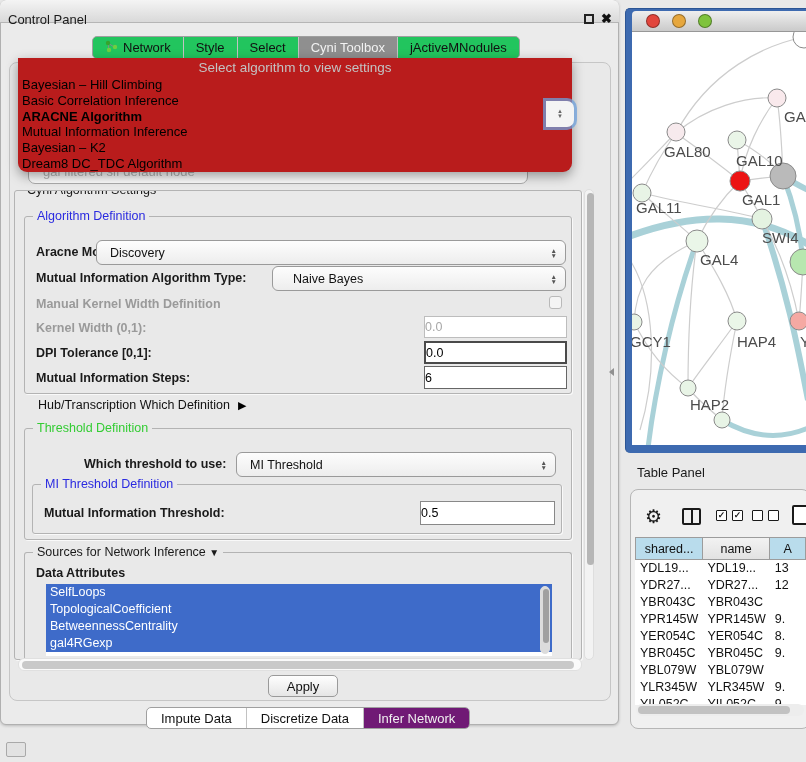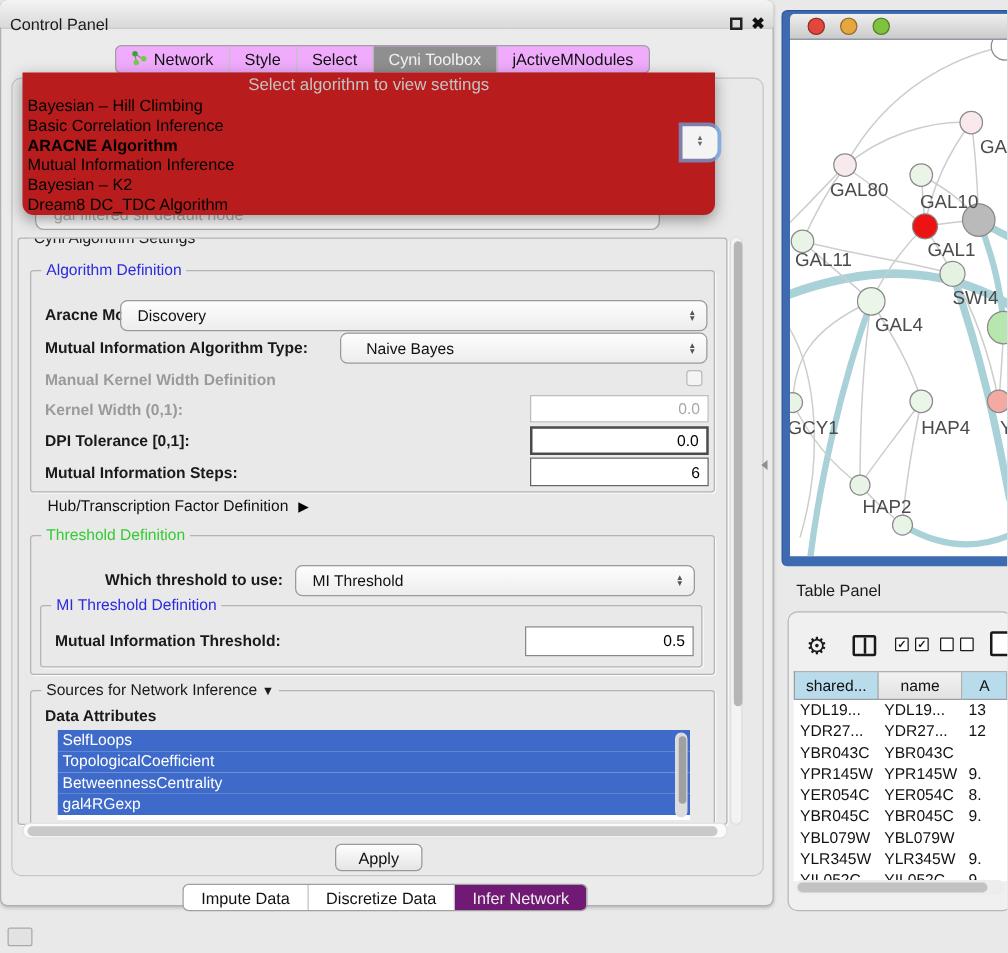--- a/index.html
+++ b/index.html
@@ -10,21 +10,21 @@
   
   .cp-window{left:0;top:8;width:619px;height:725px;background:#ebebeb;border:1px solid #b0b0b0;
              border-radius:6px;box-shadow:0 1px 3px rgba(0,0,0,.2);}
   .cp-titlebar{left:0;top:8;width:619px;height:23px;background:linear-gradient(#f4f4f4,#d9d9d9);
                border-bottom:1px solid #b5b5b5;border-radius:6px 6px 0 0;}
   .cp-title{left:8px;top:12px;font-size:13px;color:#1a1a1a;}
   .float-icon{left:584px;top:14px;width:10px;height:10px;border:2px solid #222;background:transparent;}
   .close-icon{left:601px;top:11px;font-size:13px;font-weight:bold;color:#111;cursor:default;}
 
   
-  .tabbar{left:92px;top:36px;height:23px;display:flex;background:#f0abfc;border:1px solid #9f9f9f;
+  .tabbar{left:92px;top:36px;height:23px;display:flex;background:#22c55e;border:1px solid #9f9f9f;
           border-radius:5px;overflow:hidden;font-size:13px;color:#111;}
   .tabseg{display:flex;align-items:center;padding:0 12px;border-right:1px solid #c2c2c2;white-space:nowrap;}
   .tabseg:last-child{border-right:none;}
   .tabseg.sel{background:#8f8f8f;color:#f2f2f2;}
   .net-ico{margin-right:5px;}
 
   
   .content-card{left:9px;top:62px;width:602px;height:639px;background:#e9e9e9;border:1px solid #c6c6c6;border-radius:8px;}
 
   
@@ -55,21 +55,21 @@
   .lbl.b{font-weight:bold;}
   .lbl.dis{color:#9a9a9a;font-weight:bold;}
 
   .combo{position:absolute;height:25px;background:linear-gradient(#fdfdfd,#ededed);border:1px solid #9a9a9a;
          border-radius:6px;display:flex;align-items:center;font-size:12.5px;color:#111;padding-left:13px;}
   .combo .arrows{position:absolute;right:8px;top:0;height:100%;display:flex;flex-direction:column;
                  justify-content:center;font-size:6.5px;line-height:5px;color:#555;}
 
   .checkbox{position:absolute;width:13px;height:13px;border:1px solid #b9b9b9;border-radius:3px;background:#f4f4f4;}
 
-  .field{position:absolute;height:22px;background:#fff;display:flex;align-items:center;justify-content:flex-end;
+  .field{position:absolute;height:22px;background:#fff;display:flex;align-items:center;justify-content:flex-start;
          padding-right:6px;font-size:12.5px;}
   .field.dis{border:1px solid #bdbdbd;color:#a8a8a8;}
   .field.focus{border:2px solid #4a4a4a;color:#000;}
   .field.norm{border:1px solid #666;color:#000;}
 
   .hub-row{left:38px;top:398px;display:flex;align-items:center;font-size:12.5px;color:#111;font-weight:500;}
   .hub-arrow{margin-left:8px;font-size:11px;color:#000;}
 
   .attr-list{position:absolute;left:46px;top:584px;width:506px;height:72px;background:#fff;overflow:hidden;}
   .attr-row{height:17px;line-height:17px;padding-left:4px;font-size:12.5px;color:#fff;background:#3e6bc9;white-space:nowrap;}
@@ -215,21 +215,21 @@
   <div class="abs lbl b" style="left:36px;top:342px;">DPI Tolerance [0,1]:</div>
   <div class="field focus" style="left:424px;top:341px;width:143px;height:23px;">
     <span>0.0</span>
   </div>
   <div class="abs lbl b" style="left:36px;top:367px;">Mutual Information Steps:</div>
   <div class="field norm" style="left:424px;top:366px;width:143px;height:23px;">
     <span>6</span>
   </div>
 
   <div class="abs hub-row">
-    <span>Hub/Transcription Factor Definition</span>
+    <span>Hub/Transcription Which Definition</span>
     <span class="hub-arrow">▶</span>
   </div>
 
   <div class="group" style="left:24px;top:428px;width:548px;height:112px;">
     <span class="legend green" style="left:8px;">Threshold Definition</span>
   </div>
   <div class="abs lbl b" style="left:84px;top:453px;">Which threshold to use:</div>
   <div class="abs combo" style="left:236px;top:452px;width:320px;">
     <span>MI Threshold</span>
     <span class="arrows">

